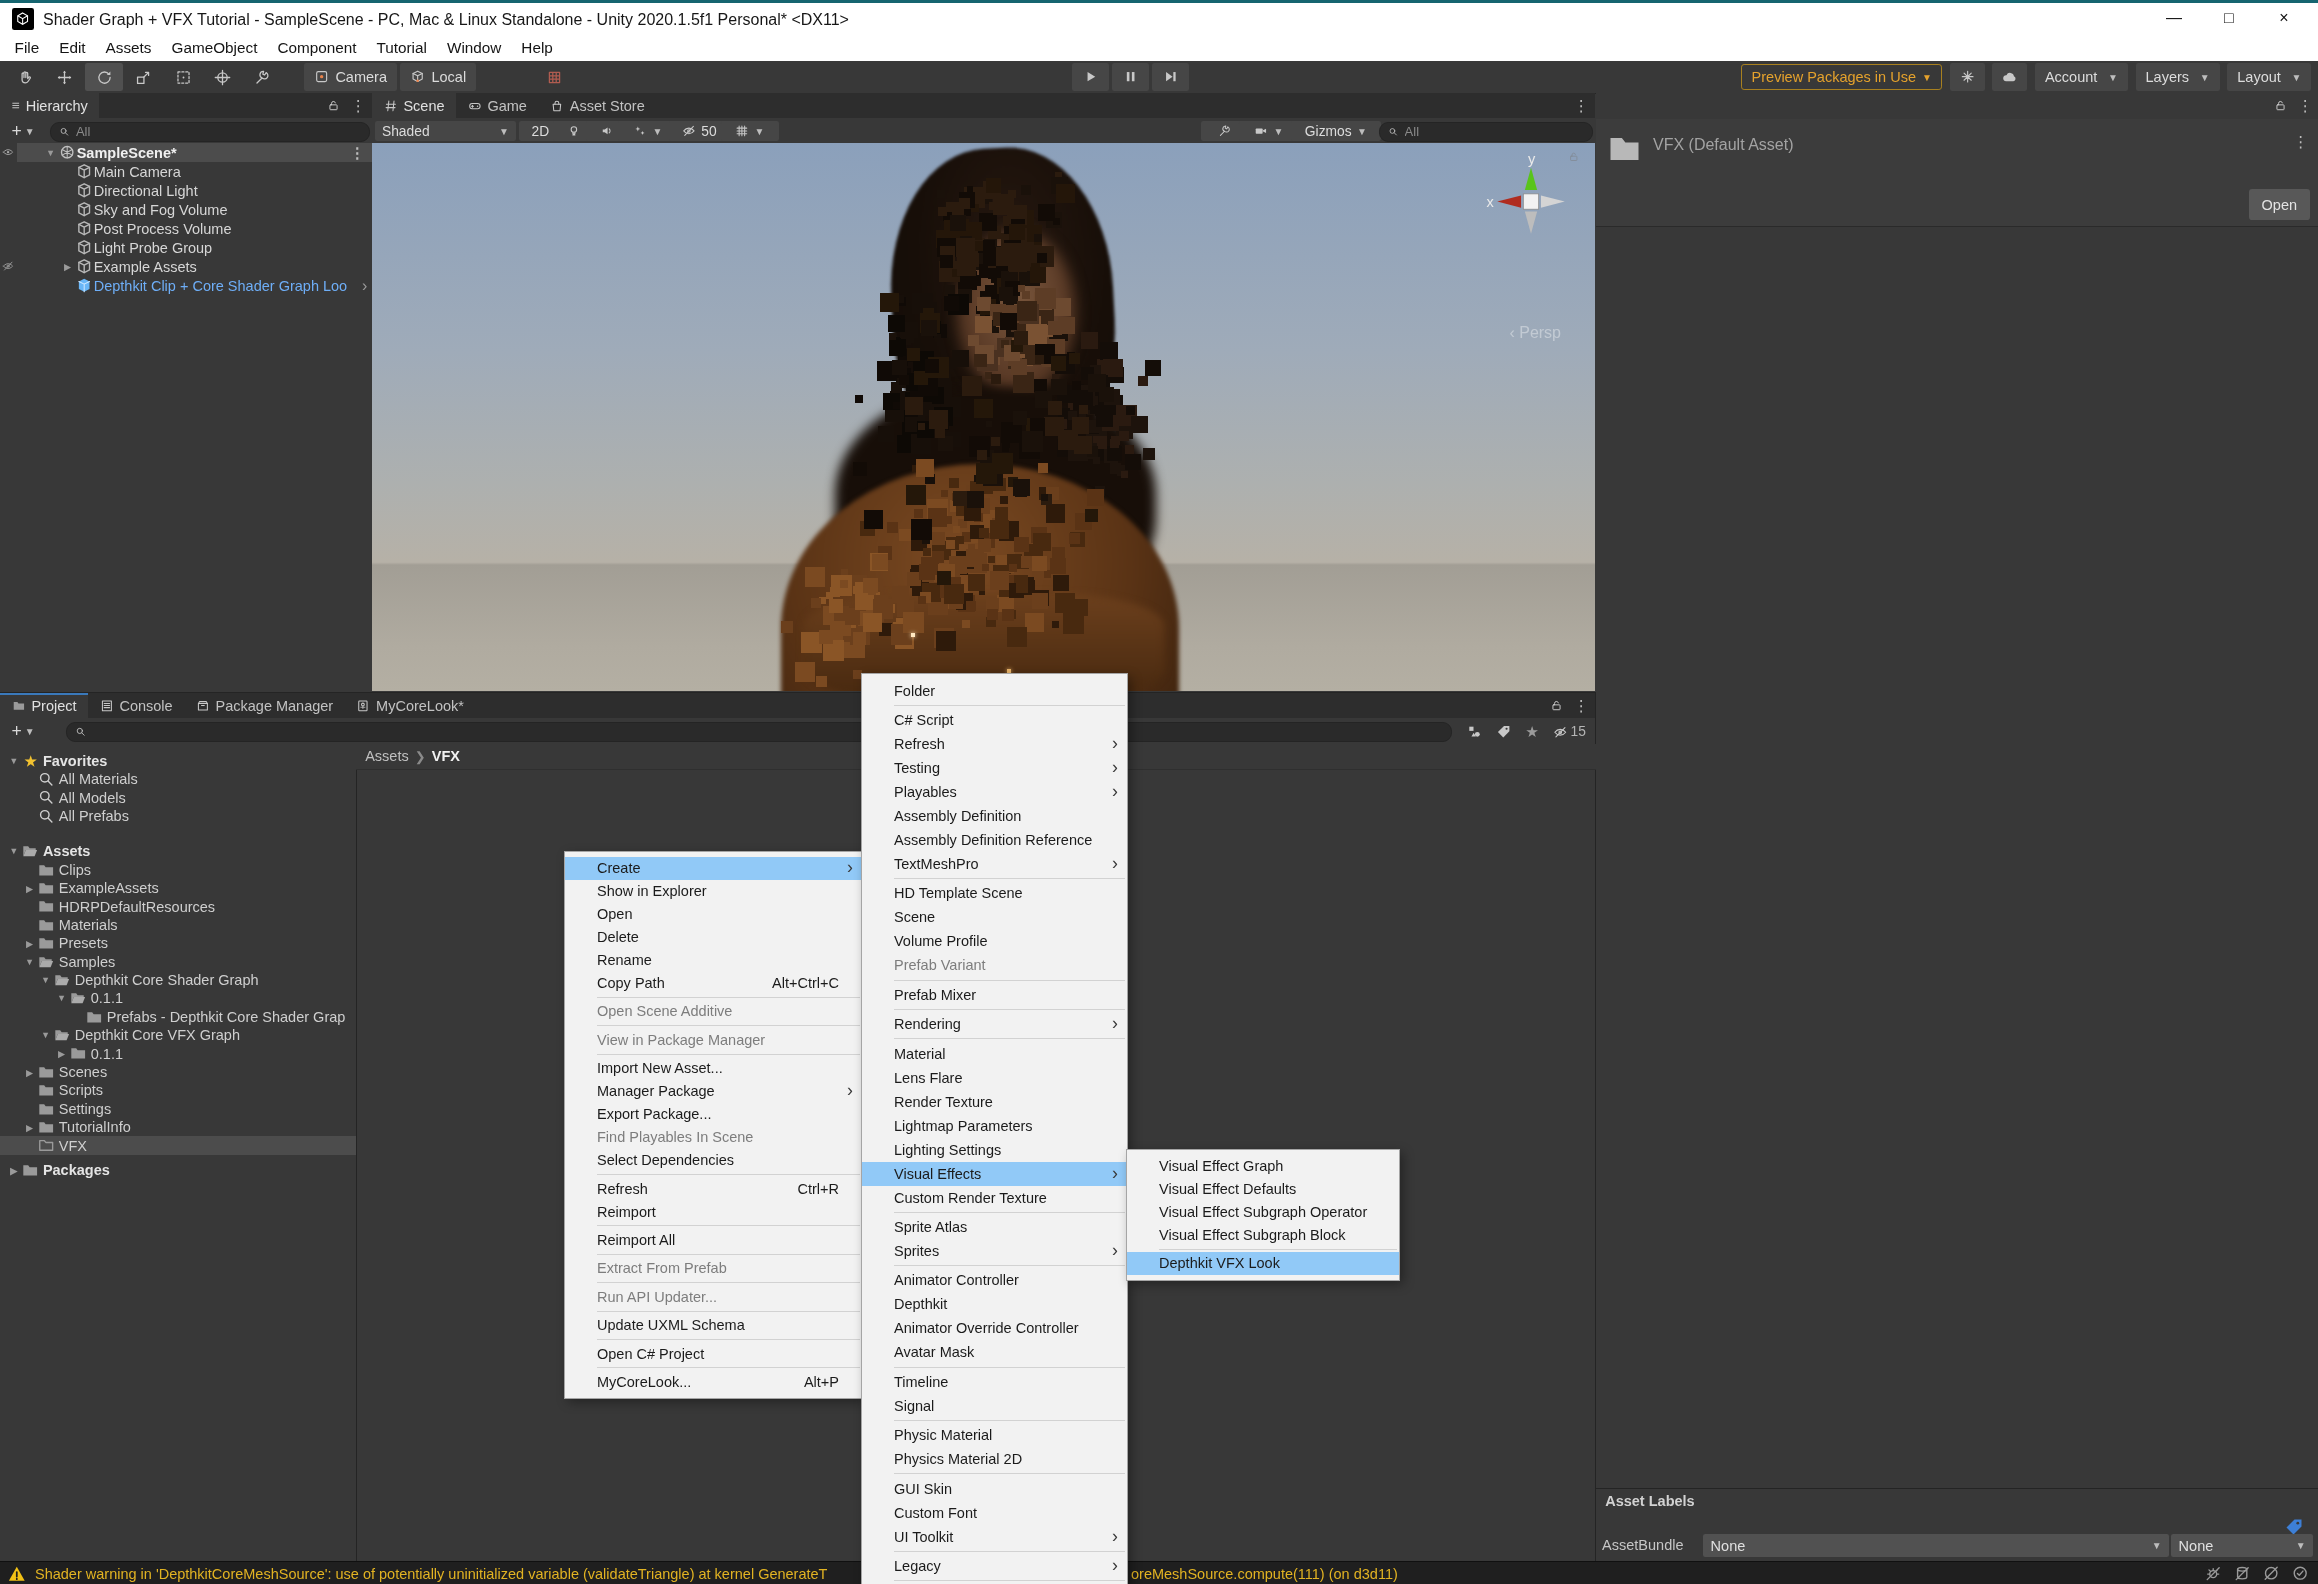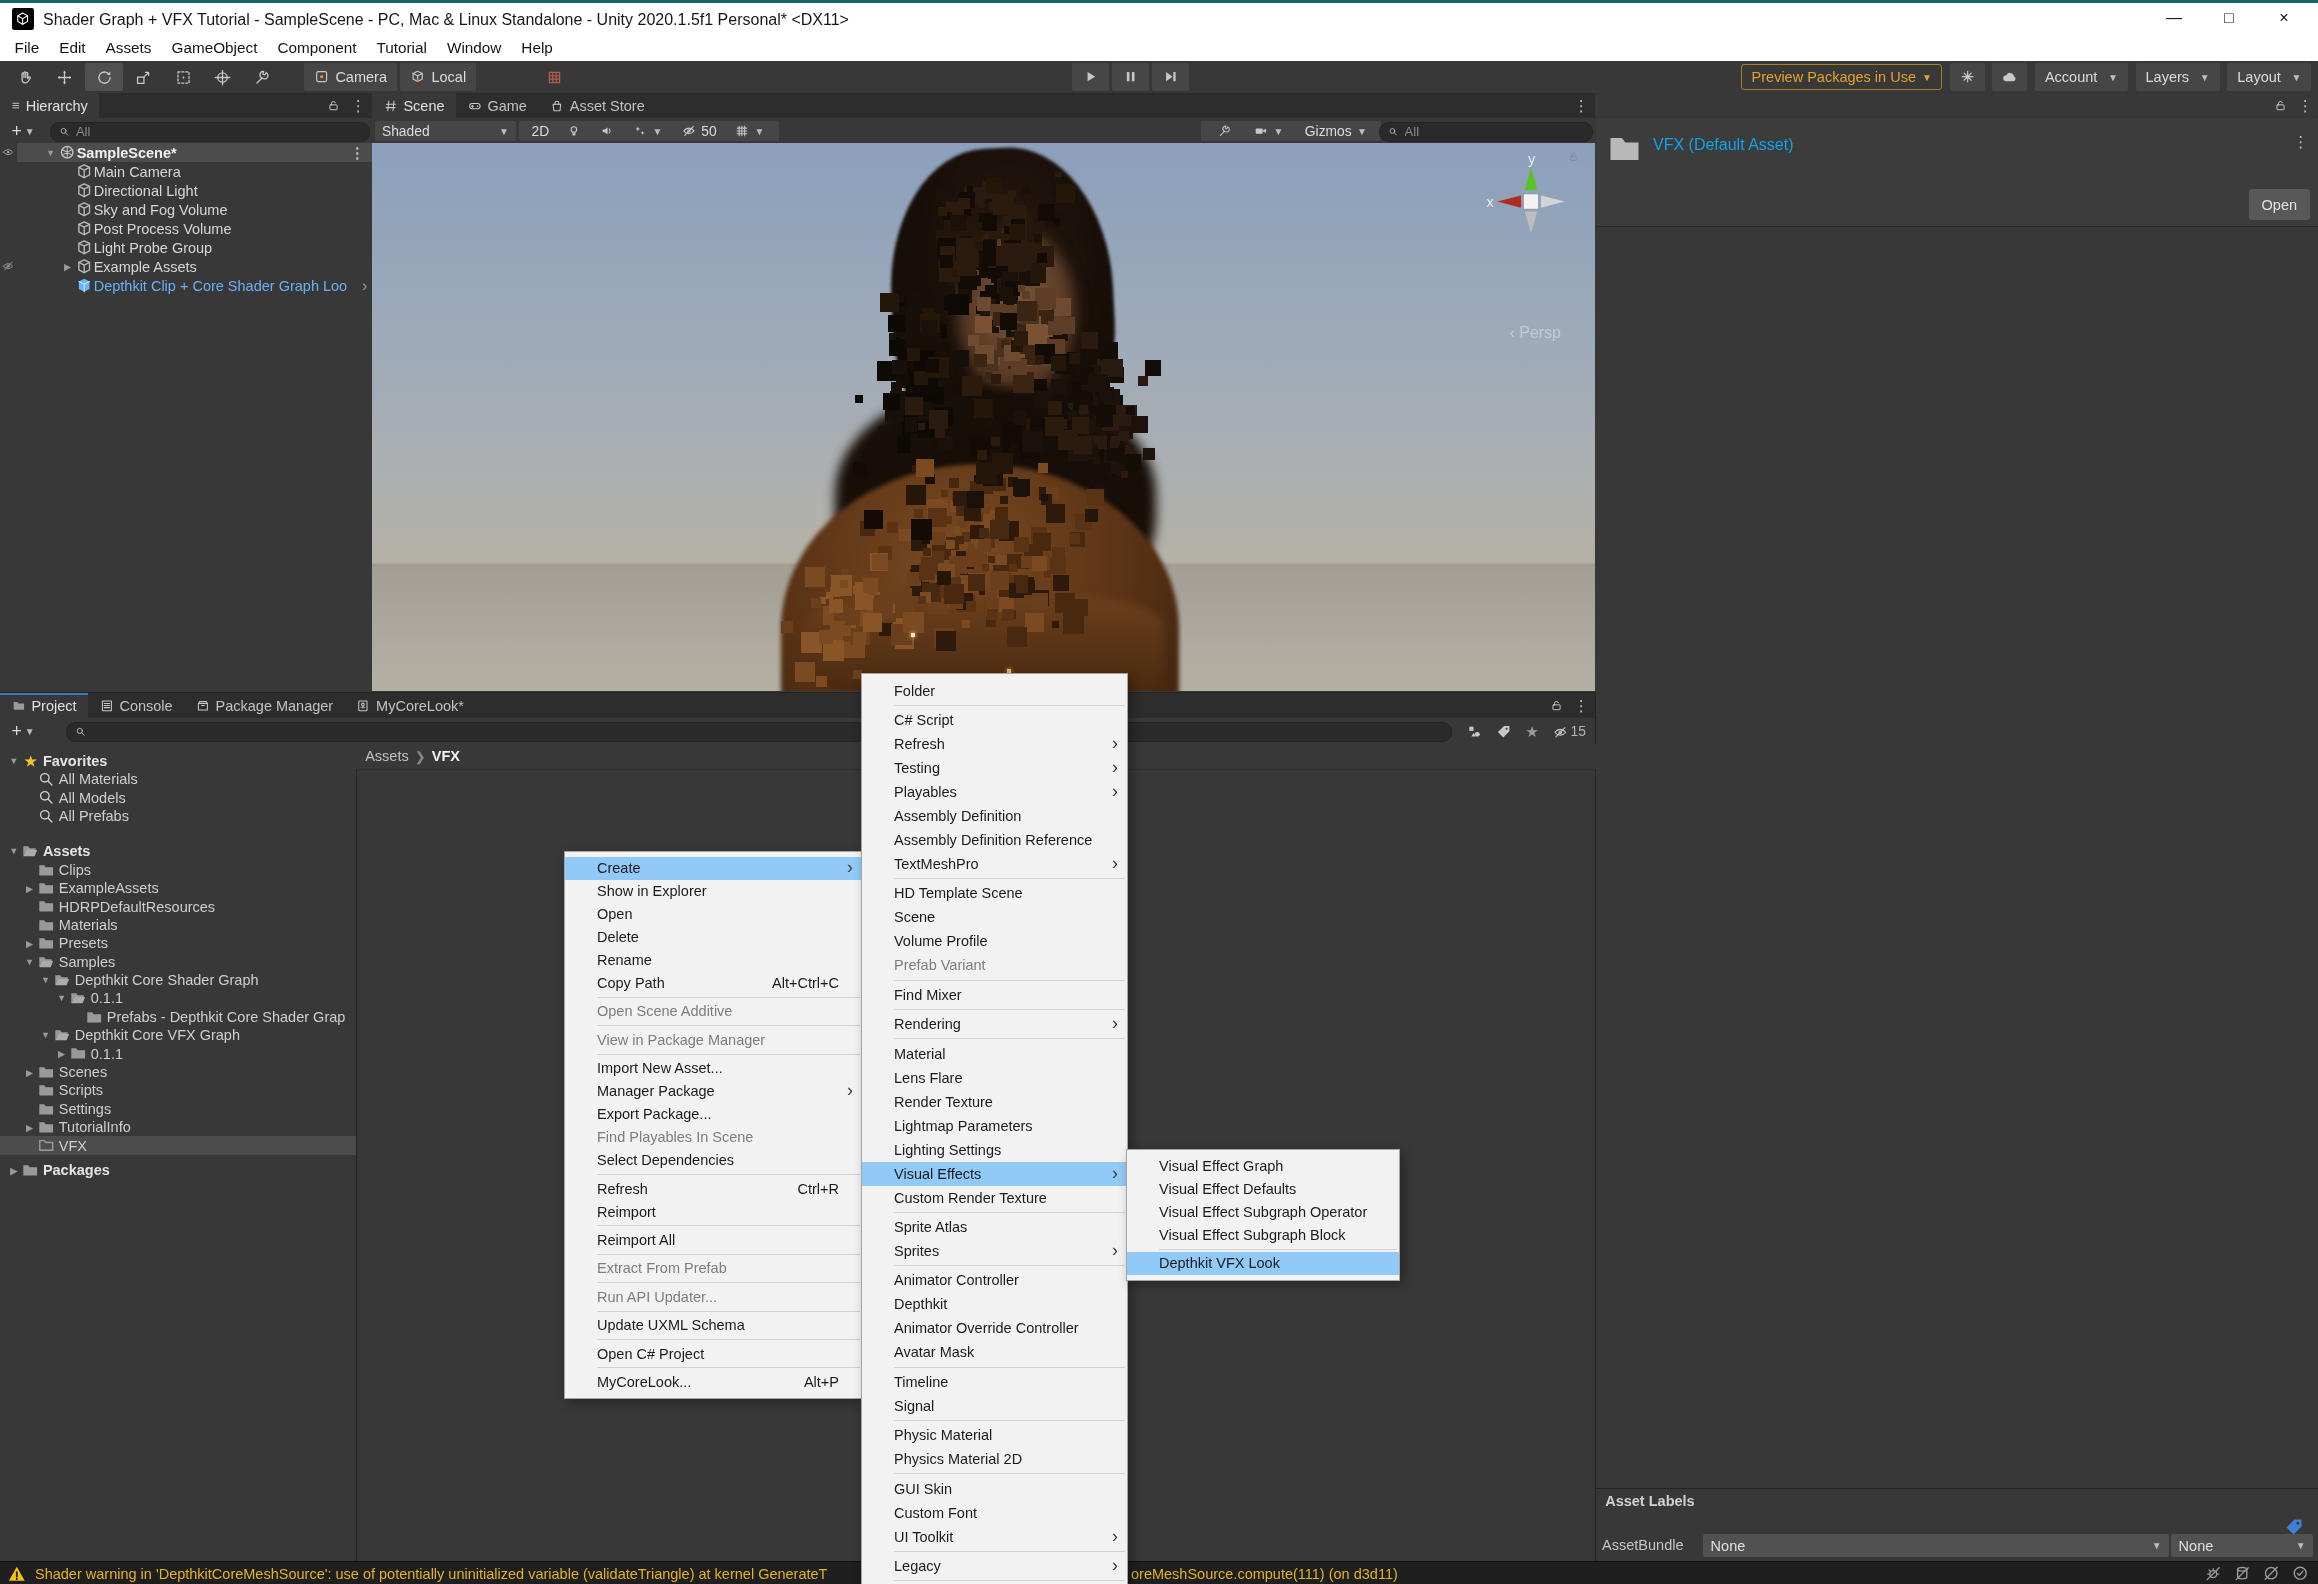--- a/index.html
+++ b/index.html
@@ -110,21 +110,21 @@
   #proj-footer{position:absolute;left:356px;bottom:0;right:0;height:24.5px;background:#383838;
       border-top:0.8px solid #242424;display:flex;align-items:center;gap:6.1px;padding-left:4.6px;
       font-size:13.8px;color:#c6c6c6;}
   #zoom-slider{position:absolute;right:21.4px;bottom:10px;width:84px;height:2.3px;background:#5a5a5a;border-radius:1.5px;}
   #zoom-knob{position:absolute;left:0;top:-3.8px;width:10px;height:10px;border-radius:50%;background:#9a9a9a;}
 
   
   #inspector{position:absolute;left:1596px;top:93px;width:723px;height:1467px;background:#383838;}
   #insp-header{position:absolute;left:0;top:26px;width:100%;height:107px;background:#3c3c3c;
       border-bottom:0.8px solid #2a2a2a;}
-  #insp-title{position:absolute;left:57px;top:17px;font-size:16px;color:#0ea5e9;}
+  #insp-title{position:absolute;left:57px;top:17px;font-size:16px;color:#a3a3a3;}
   #open-btn{position:absolute;right:9.2px;top:70px;width:61px;height:31px;background:#585858;
       border-radius:3.1px;color:#e3e3e3;font-size:14.5px;display:flex;align-items:center;justify-content:center;}
   #asset-labels-bar{position:absolute;left:0;top:1395px;width:100%;height:24.5px;border-top:0.8px solid #242424;
       display:flex;align-items:center;padding-left:9.2px;font-size:14.5px;font-weight:bold;color:#d2d2d2;}
   #tag-icon{position:absolute;right:15.3px;top:1424px;}
   #bundle-row{position:absolute;left:0;top:1441px;width:100%;height:23px;}
   #bundle-label{position:absolute;left:6.1px;top:3.1px;font-size:14.5px;color:#c6c6c6;}
   .dd{position:absolute;height:23px;background:#515151;border-radius:2.3px;display:flex;
       align-items:center;padding:0 7.6px;color:#e0e0e0;font-size:14.5px;}
   .dd .caret{margin-left:auto;}
@@ -1705,21 +1705,21 @@
         <span>Scene</span>
       </div>
       <div class="mrow">
         <span>Volume Profile</span>
       </div>
       <div class="mrow dis">
         <span>Prefab Variant</span>
       </div>
       <div class="msep"></div>
       <div class="mrow">
-        <span>Find Mixer</span>
+        <span>Prefab Mixer</span>
       </div>
       <div class="msep"></div>
       <div class="mrow">
         <span>Rendering</span>
         <span class="subarr">›</span>
       </div>
       <div class="msep"></div>
       <div class="mrow">
         <span>Material</span>
       </div>

